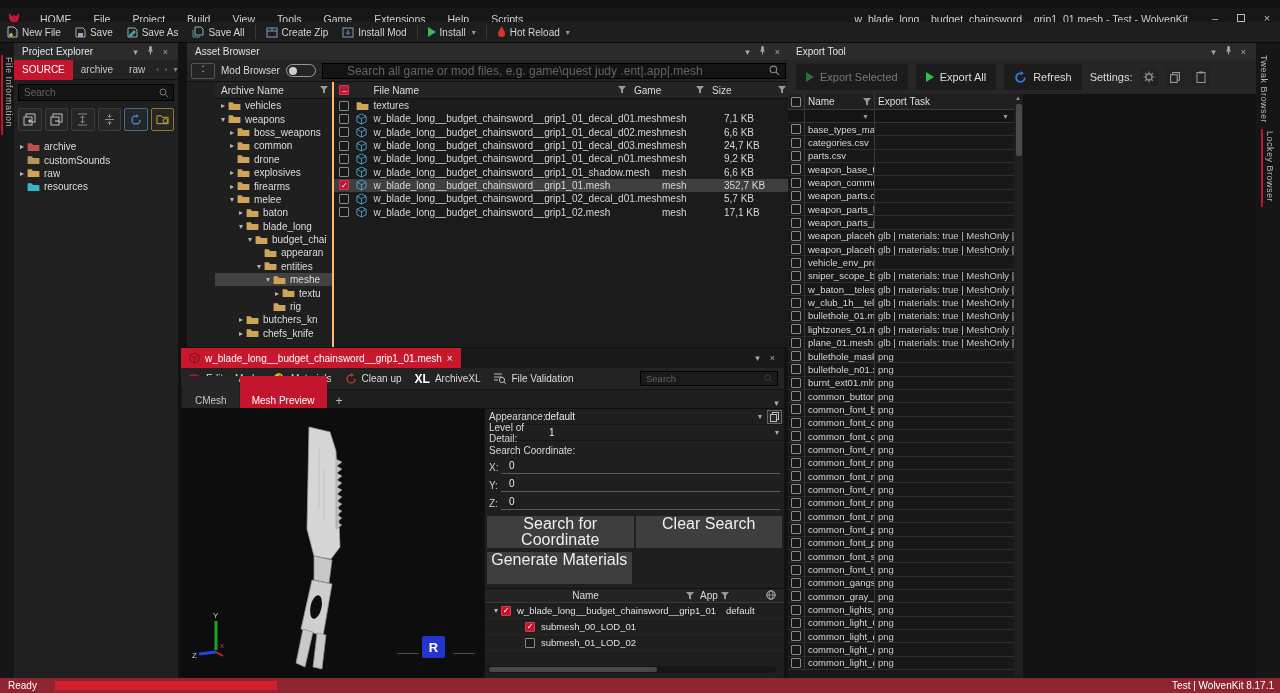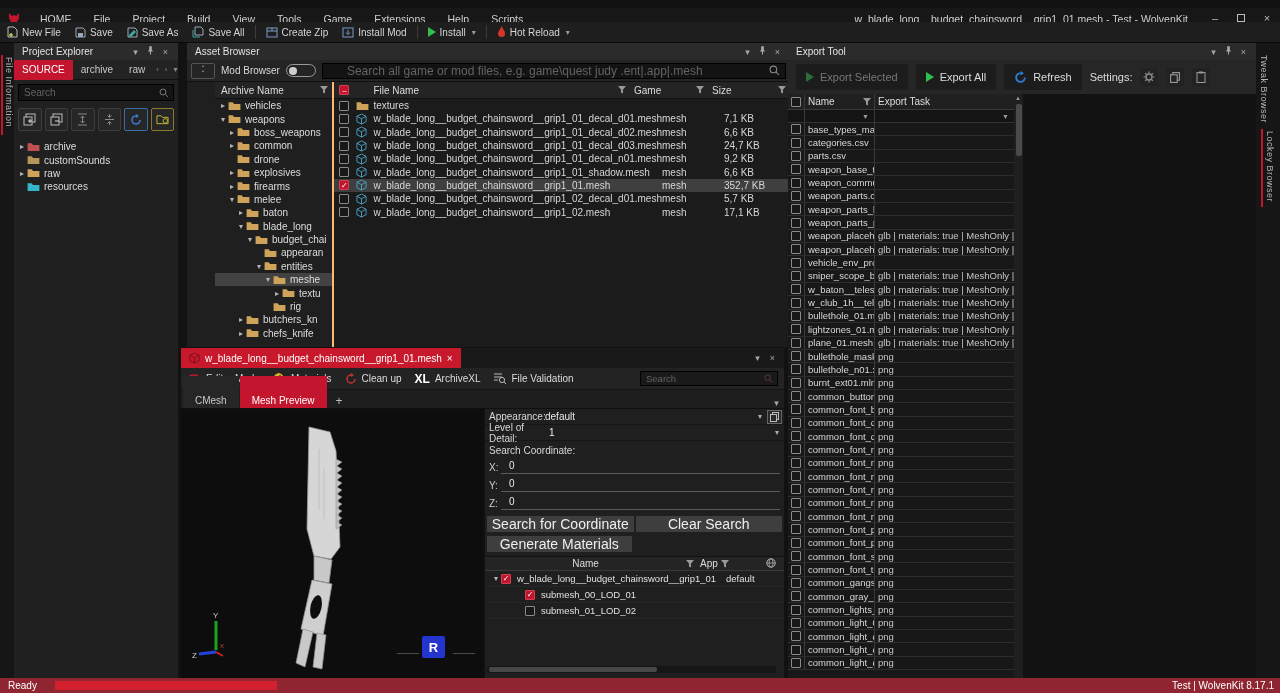--- a/index.html
+++ b/index.html
@@ -108,21 +108,21 @@
   #props { width:300px; background:#1f1f1f; position:relative; font-size:10px; }
   .prop-row { display:flex; align-items:center; height:16px; border-bottom:1px solid #161616; }
   .prop-label { width:58px; padding-left:4px; color:#d8d8d8; flex:0 0 58px; }
   .prop-value { flex:1; color:#e8e8e8; padding-left:2px; }
   .dd-arrow { color:#aaa; font-size:8px; padding:0 5px; }
   .copy-btn { width:15px; height:14px; border:1px solid #666; background:#2a2a2a; display:flex; align-items:center; justify-content:center; margin-right:2px; }
   .coord-row { display:flex; align-items:center; height:18px; padding:0 4px; }
   .coord-label { width:12px; color:#cfcfcf; }
   .coord-val { flex:1; border-bottom:1px solid #5a5a5a; color:#e8e8e8; padding-left:8px; height:14px; }
   .btn-row { display:flex; gap:2px; padding:4px 2px 0 2px; }
-  .gray-btn { flex:1; height:16px; background:#3e3e3e; color:#eee; text-align:center; line-height:16px; font-size:14px; }
+  .gray-btn { flex:1; height:32px; background:#3e3e3e; color:#eee; text-align:center; line-height:16px; font-size:16px; }
   #submesh-head { display:flex; align-items:center; height:15px; background:#242424; border-top:1px solid #111; border-bottom:1px solid #3a3a3a; margin-top:4px; color:#ddd; }
   #submesh-head .nm { flex:1; text-align:center; }
   #submesh-head .ap { width:58px; display:flex; gap:3px; align-items:center; }
   #submesh-head .gl { width:26px; text-align:center; color:#bbb; }
   .srow { display:flex; align-items:center; height:16px; border-bottom:1px solid #262626; color:#e0e0e0; font-size:9.5px; white-space:nowrap; }
   .srow .cb { margin-right:6px; }
   .slabel { flex:1; overflow:hidden; }
   .sapp { width:58px; flex:0 0 58px; }
   #hscroll { position:absolute; left:2px; right:8px; bottom:5px; height:7px; background:#161616; border-radius:3px; }
   #hscroll .thumb { position:absolute; left:2px; top:1px; width:58%; height:5px; background:#484848; border-radius:2px; }

